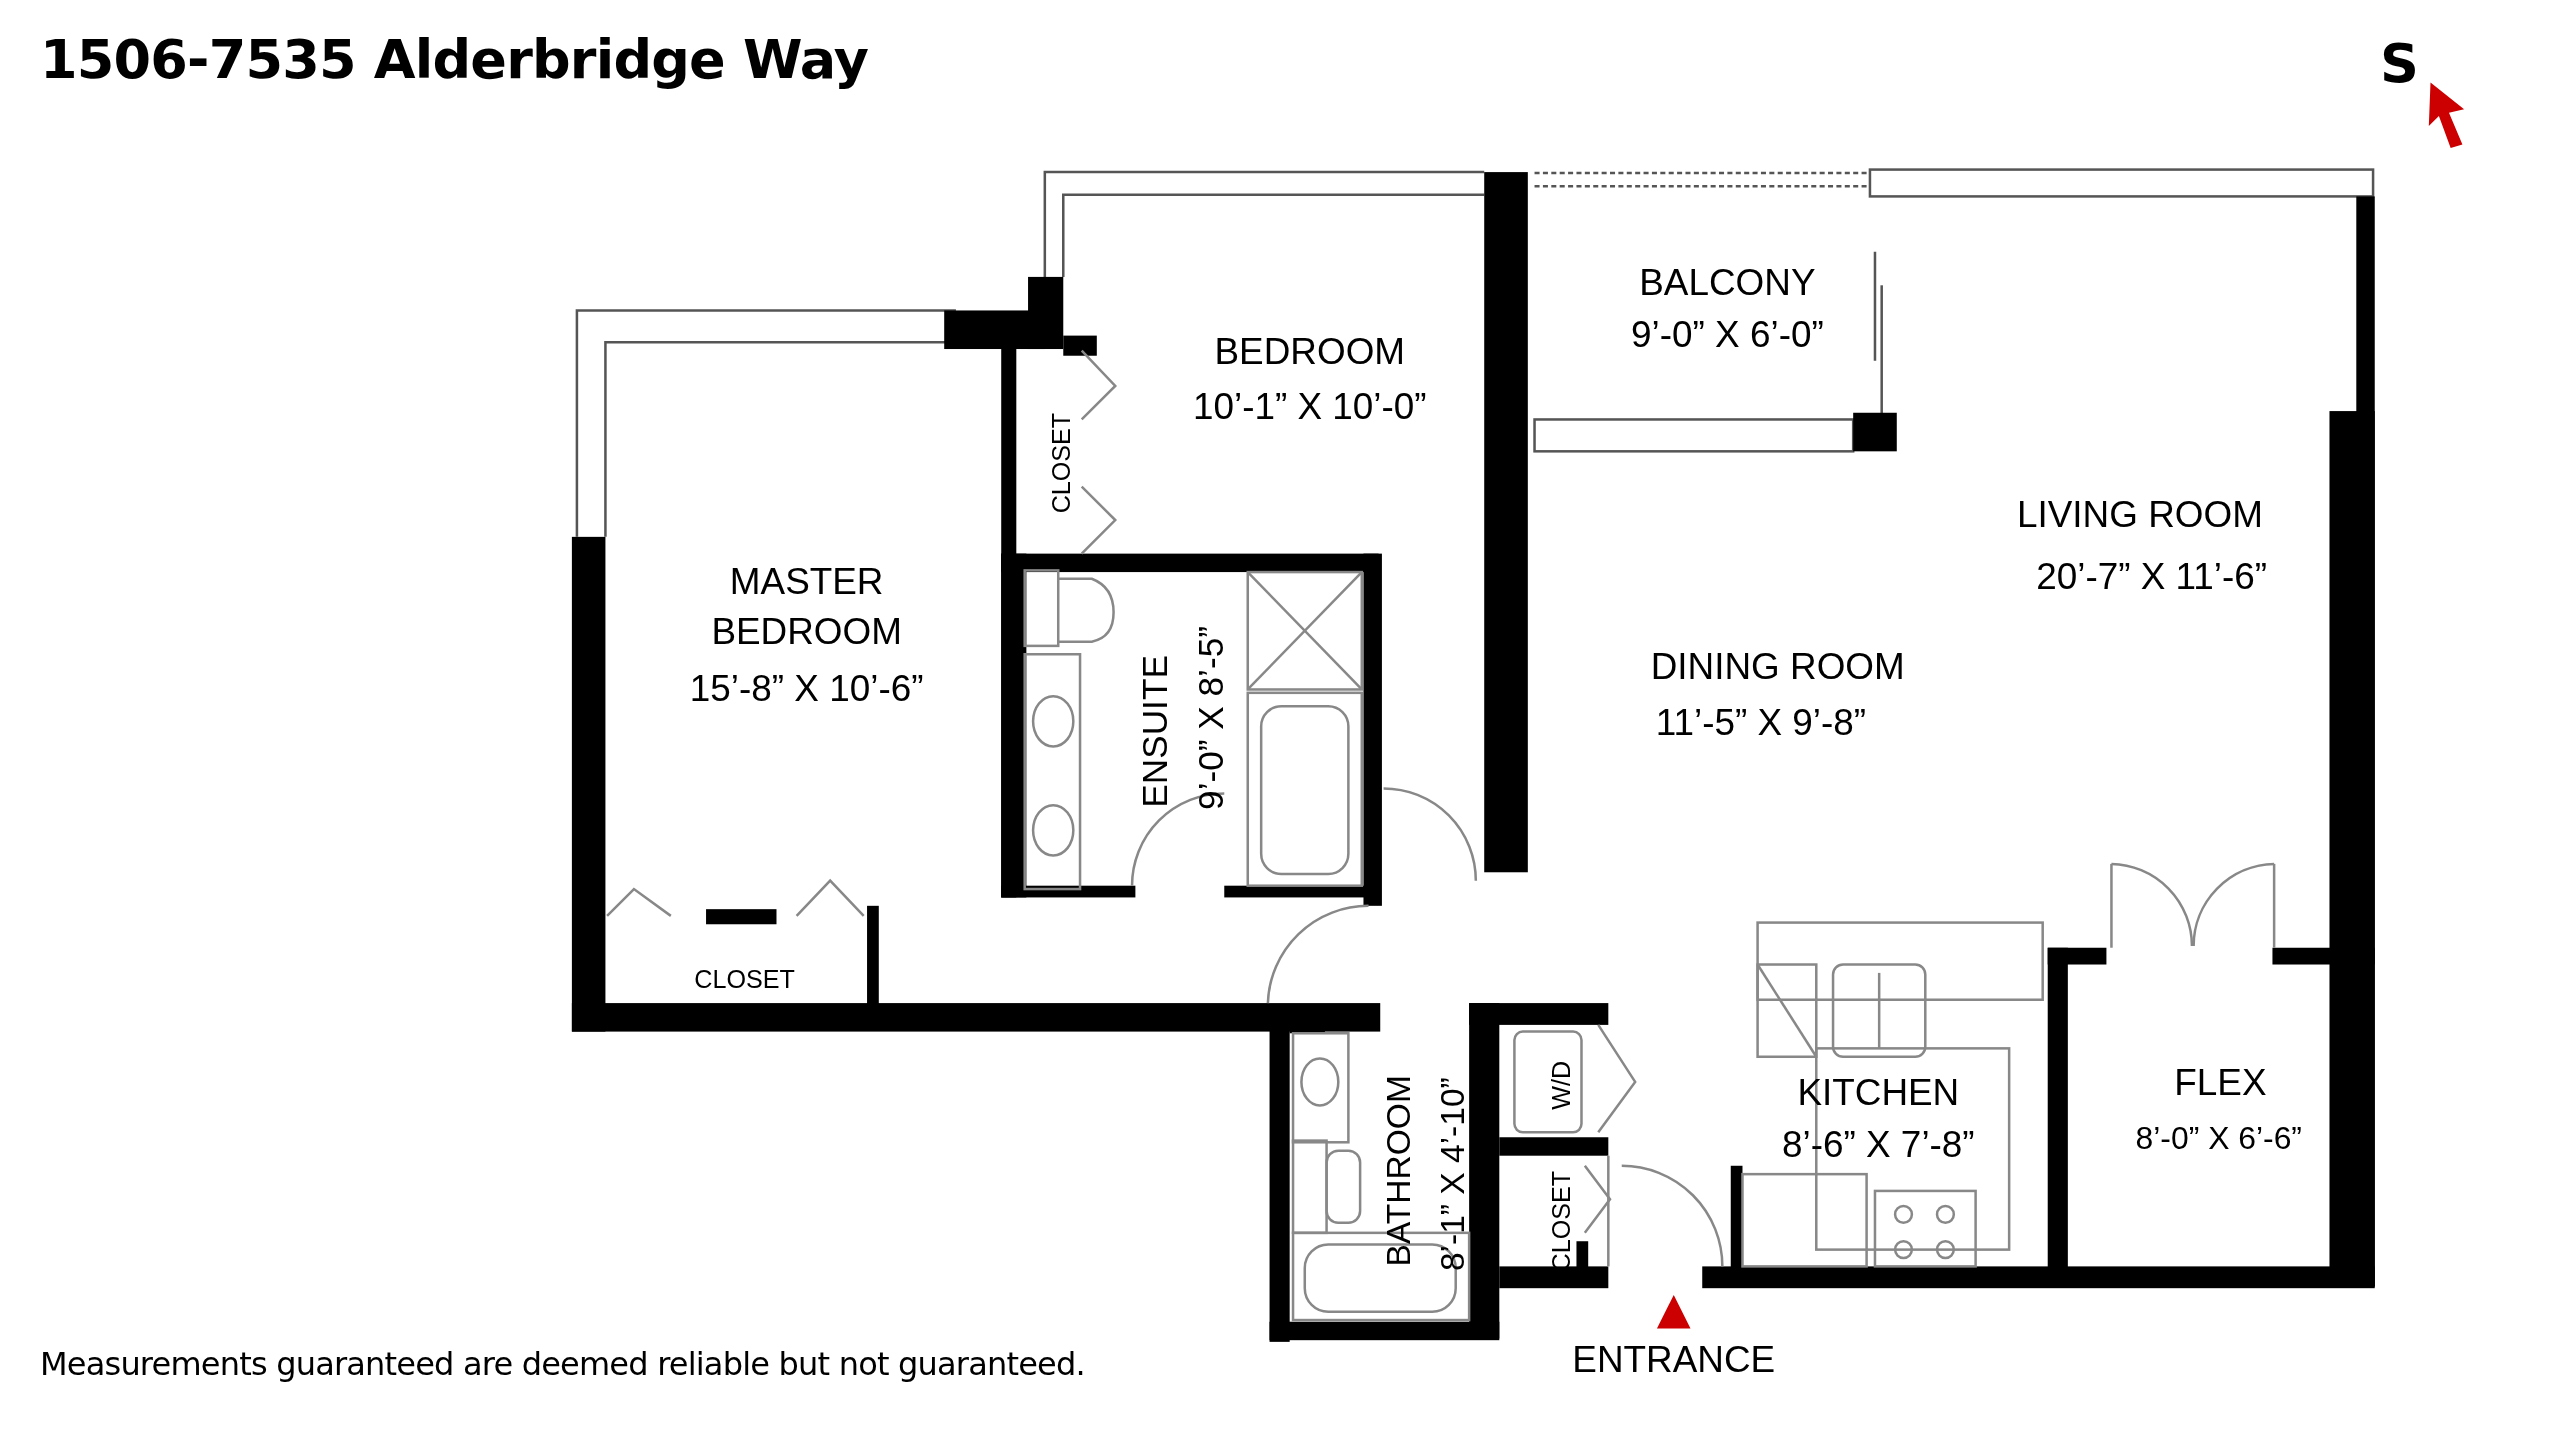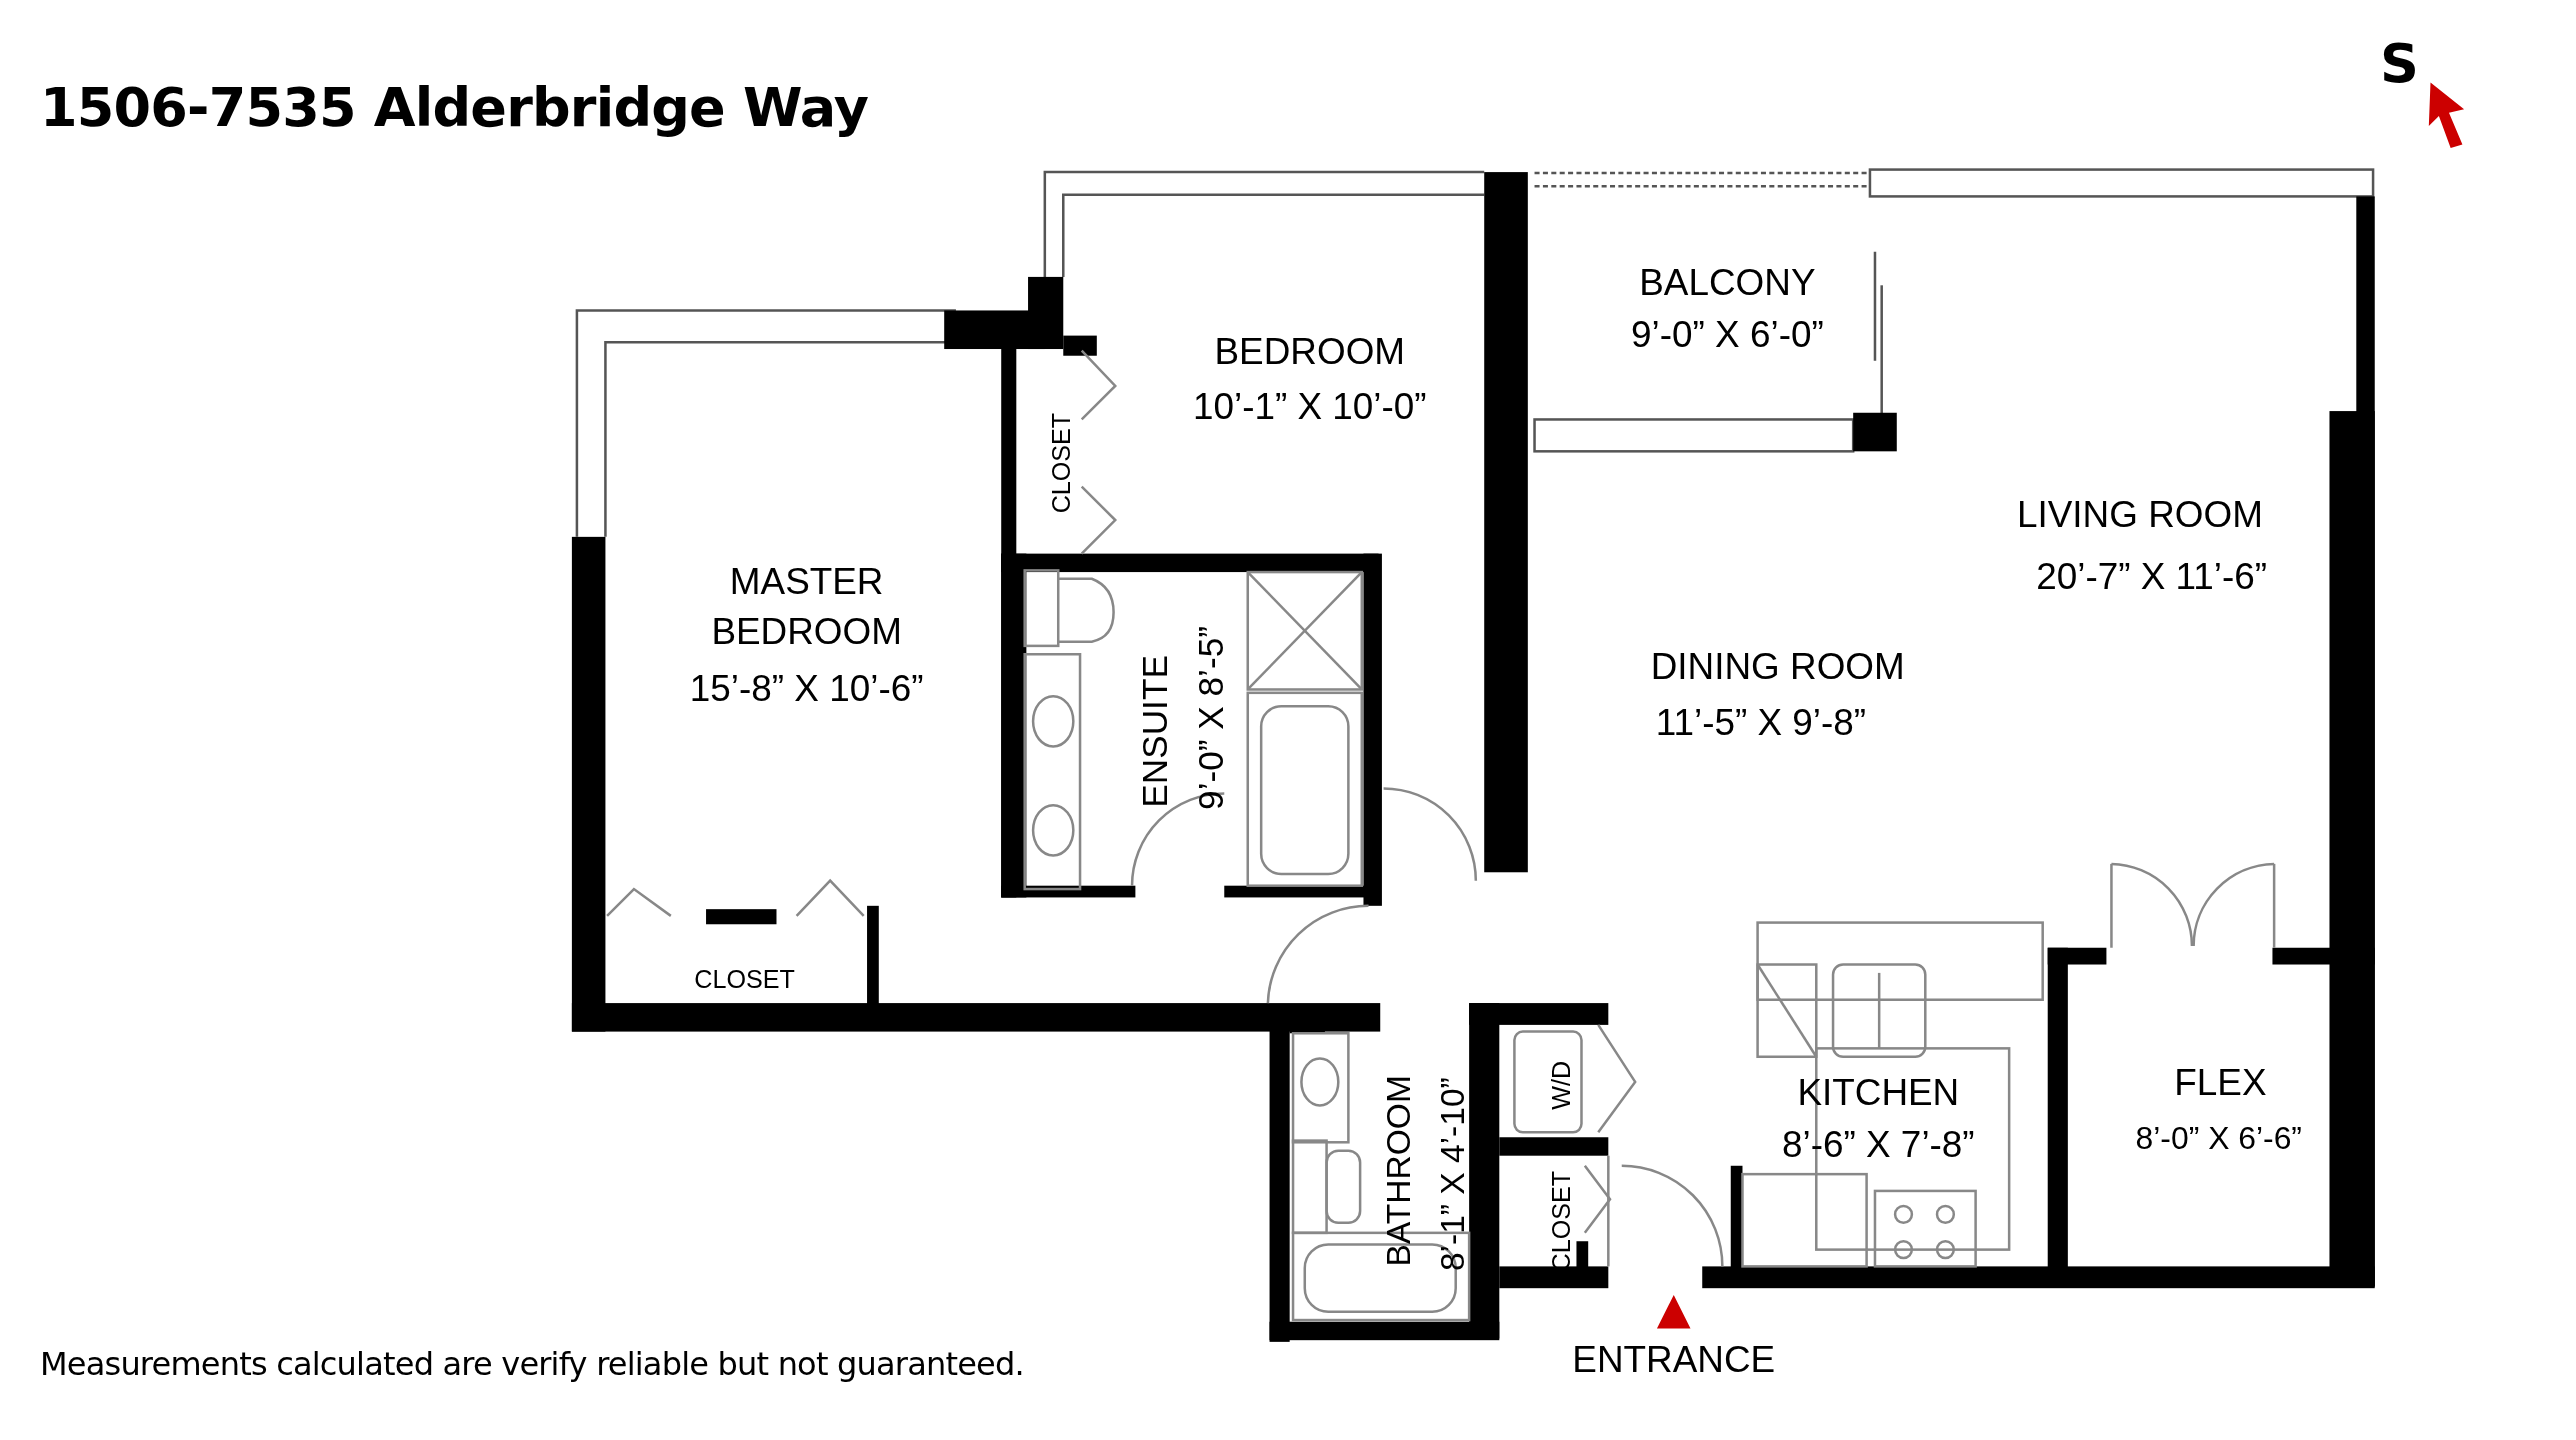--- a/index.html
+++ b/index.html
@@ -1,17 +1,17 @@
 <!DOCTYPE html>
 <html style="font-size:13.4px"><head>
 <meta charset="utf-8">
 <style>
   html, body { margin: 0; padding: 0; background: #ffffff; }
   body { width: 2576px; height: 1441px; position: relative; overflow: hidden; font-family: "DejaVu Sans", sans-serif; }
-  .title { position: absolute; left: 40px; top: 23.5px; font-family: "DejaVu Sans", sans-serif; font-weight: bold; font-size: 54px; line-height: 72px; color: #000; letter-spacing: -0.8px; margin-top: 48px; }
+  .title { position: absolute; left: 40px; top: 23.5px; font-family: "DejaVu Sans", sans-serif; font-weight: bold; font-size: 54px; line-height: 72px; color: #000; letter-spacing: -0.8px; }
   .compass { position: absolute; left: 2380px; top: 32px; width: 101px; height: 126px; }
   .compass-letter { position: absolute; left: 0; top: 0; font-family: "DejaVu Sans", sans-serif; font-weight: bold; font-size: 54px; color: #000; }
   .disclaimer { position: absolute; left: 40px; top: 1342px; font-family: "DejaVu Sans", sans-serif; font-size: 32px; line-height: 45px; color: #000; letter-spacing: -0.8px; }
   .disclaimer .b { font-weight: bold; }
   svg.plan { position: absolute; left: 0; top: 0; }
   .lbl { font-family: "Liberation Sans", sans-serif; fill: #000; }
 </style>
 </head>
 <body>
 
@@ -191,15 +191,15 @@
     <text class="lbl" x="0" y="0" font-size="40" text-anchor="middle" transform="translate(1746,1400) rotate(-90)">8’-1” X 4’-10”</text>
 
     <text class="lbl" x="0" y="0" font-size="30" text-anchor="middle" transform="translate(1872,1294) rotate(-90)">W/D</text>
     <text class="lbl" x="0" y="0" font-size="30" text-anchor="middle" transform="translate(1872,1456) rotate(-90)">CLOSET</text>
 
     <text class="lbl" x="1996" y="1636" font-size="44" text-anchor="middle">ENTRANCE</text>
   </g>
 </svg>
 
 <div class="disclaimer">
-  <div>Measurements calculated are verify reliable but not guaranteed.</div>
+  <div>Measurements guaranteed are deemed reliable but not guaranteed.</div>
 </div>
 
 
 </body></html>

